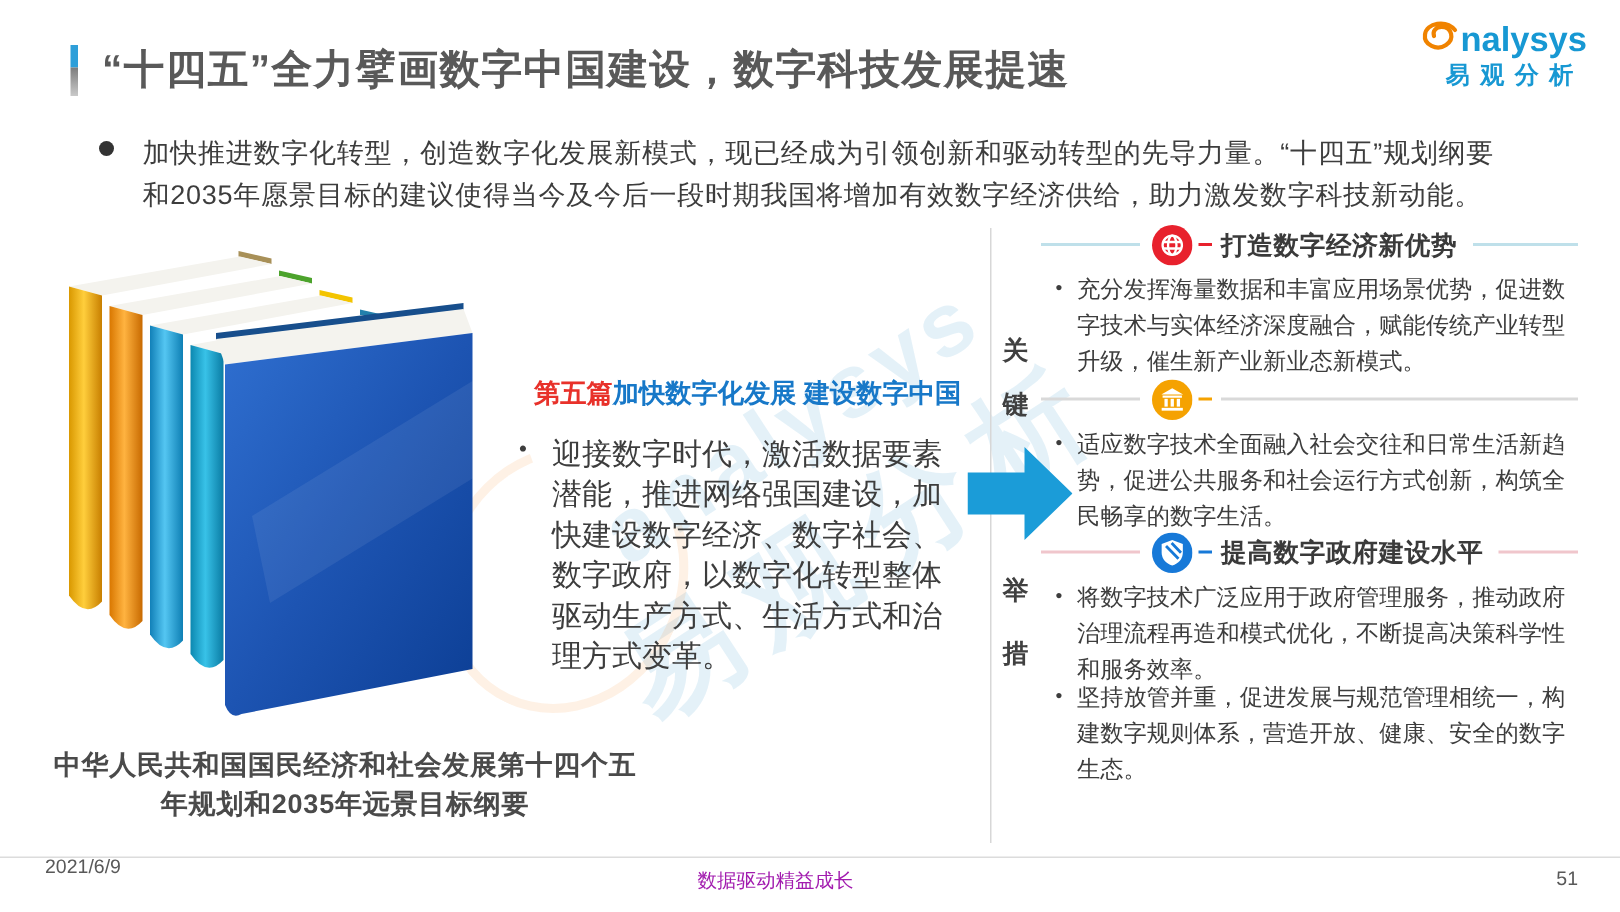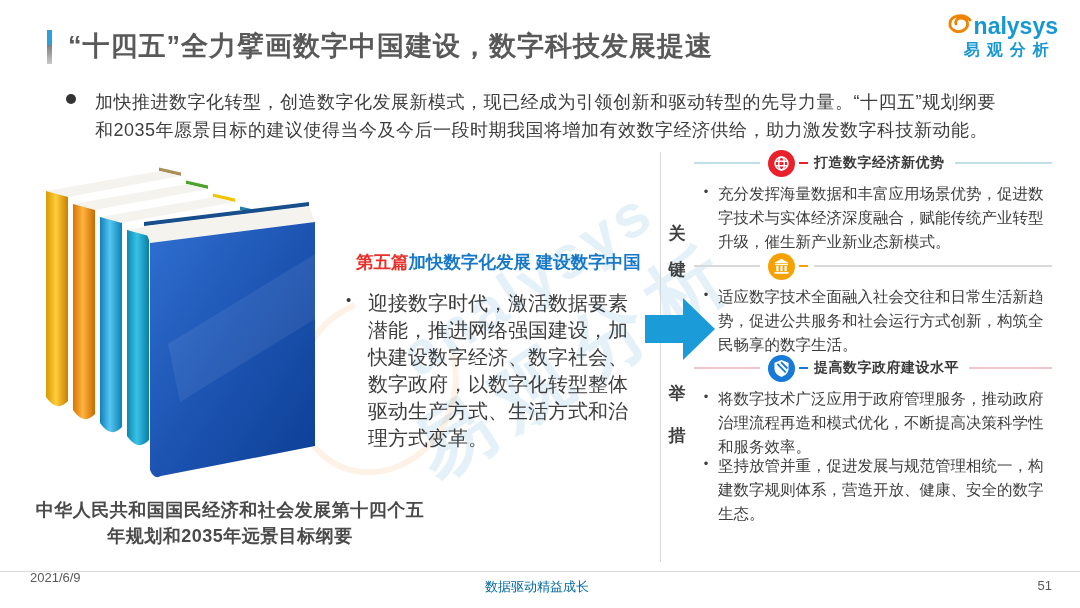--- a/index.html
+++ b/index.html
@@ -67,33 +67,33 @@
   .vc0{top:222px;} .vc1{top:258px;} .vc2{top:382px;} .vc3{top:424px;}
 
   
   .sec{position:absolute;left:694px;width:358px;z-index:2;}
   .sec1{top:148px;} .sec2{top:251px;} .sec3{top:353px;} .sec4{top:450px;}
   .sec-header{display:flex;align-items:center;height:30px;}
   .hline-l{width:66px;height:1.5px;}
   .hline-r{flex:1;height:1.5px;}
   .icon-wrap{margin:0 0 0 8px;display:flex;}
   .hdash{width:9px;height:1.5px;margin:0 6px 0 4px;}
-  .sec-title{font-size:14px;font-weight:bold;color:#3a3a3a;white-space:nowrap;margin-right:10px;letter-spacing:0.5px;}
+  .sec-title{font-size:17px;font-weight:bold;color:#3a3a3a;white-space:nowrap;margin-right:10px;letter-spacing:0.5px;}
   .sec1 .hline-l,.sec1 .hline-r{background:#bfe0ea;} .sec1 .hdash{background:#e8212d;}
   .sec2 .hline-l,.sec2 .hline-r{background:#d9d9d9;} .sec2 .hdash{background:#f5a201;}
   .sec3 .hline-l,.sec3 .hline-r{background:#f0c6cc;} .sec3 .hdash{background:#1779d8;}
   .sec4 .hline-l,.sec4 .hline-r{background:#f0d498;} .sec4 .hdash{background:#f0b51e;}
   .sec-bullet{display:flex;margin-top:4px;}
   .sec-bullet .marker{width:24px;font-size:13px;color:#3d3d3d;padding-top:2px;text-align:center;}
   .sec-bullet .btext{width:326px;font-size:15.5px;line-height:24px;color:#3d3d3d;}
 
   
   .footer-line{left:0;top:571px;width:1080px;height:1px;background:#dcdcdc;z-index:2;}
   .footer-date{left:30px;top:570px;font-size:13px;color:#595959;z-index:2;}
-  .footer-center{left:0;top:578px;width:1034px;text-align:center;font-size:13px;color:#0369a1;z-index:2;padding-left:20px;}
+  .footer-center{left:0;top:578px;width:1034px;text-align:center;font-size:13px;color:#a21caf;z-index:2;}
   .footer-page{right:28px;top:578px;font-size:13px;color:#595959;z-index:2;}
 </style>
 </head>
 <body>
 
 <div class="watermark">
   <span class="wm-en">analysys</span>
   <span class="wm-cn">易观分析</span>
 </div>
 <div class="wm-ring"></div>

